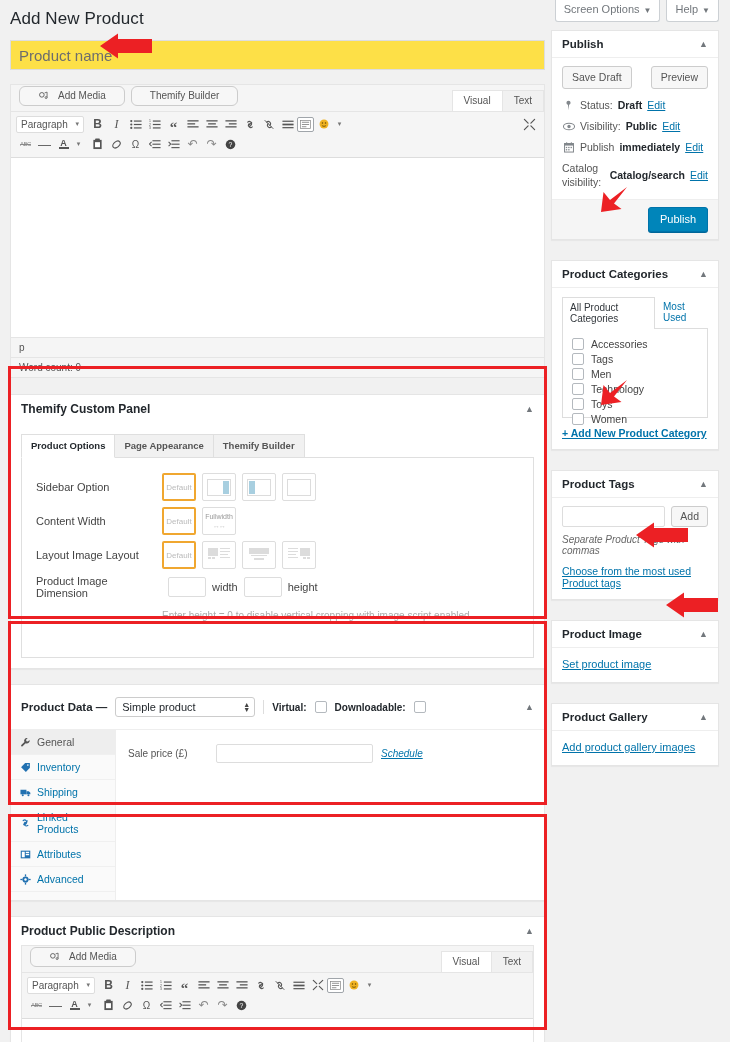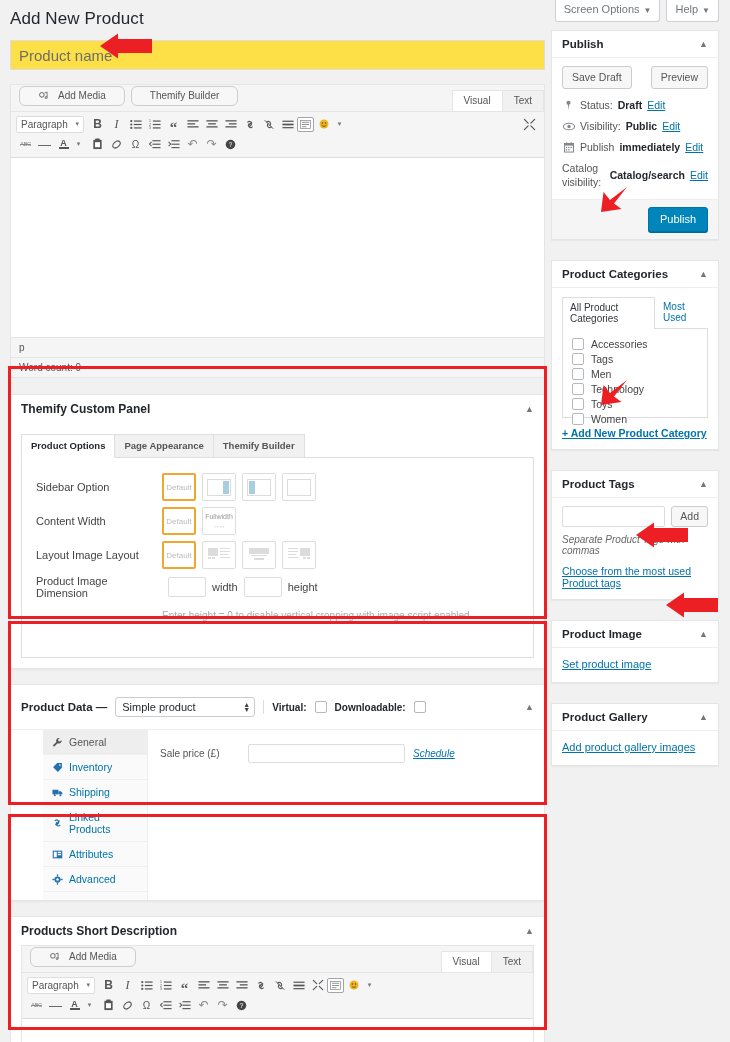--- a/index.html
+++ b/index.html
@@ -140,21 +140,21 @@
     font-weight:normal; font-size:11px; color:#23282d; background:#fff;
     border:1px solid #ccc; border-radius:3px; padding:2px 4px 2px 6px;
     width:140px; height:20px; display:flex; align-items:center; justify-content:space-between;
   }
   .spin { display:flex; flex-direction:column; line-height:5px; font-size:7px; color:#444; }
   .pd-sep { width:1px; height:14px; background:#ddd; }
   .pd-chk-lbl { font-size:10px; font-weight:bold; color:#23282d; }
   .chk { width:12px; height:12px; border:1px solid #b4b9be; background:#fff; border-radius:2px; display:inline-block; }
   .pd-toggle { margin-left:auto; }
 
-  .pd-body { display:flex; min-height:170px;padding-left:32px; }
+  .pd-body { display:flex; min-height:170px; }
   .pd-tabs { width:105px; border-right:1px solid #eee; background:#fafafa; }
   .pd-tab {
     display:flex; align-items:center; gap:6px;
     padding:6px 8px 6px 9px; font-size:10.5px; color:#0073aa;
     border-bottom:1px solid #f0f0f0;
   }
   .pd-tab.active { background:#eee; color:#555; font-weight:normal; }
   .pd-tab .ico { width:11px; height:11px; display:inline-flex; align-items:center; justify-content:center; }
   .pd-panel { flex:1; padding:14px 12px; }
   .fld-row { display:flex; align-items:center; margin-bottom:10px; }
@@ -590,21 +590,21 @@
             <span class="fld-link">Schedule</span>
           </div>
         </div>
       </div>
     </div>
 
     <div style="height:3px"></div>
 
     <div class="postbox">
       <div class="pb-head noborder">
-        <span>Products Short Description</span>
+        <span>Product Public Description</span>
         <span class="toggle-ind">▲</span>
       </div>
       <div style="margin:0 10px 10px 10px;border:1px solid #e5e5e5">
         <div class="media-bar">
           <div class="btn-sm">
             <svg width="11" height="11" viewBox="0 0 20 20">
                 <circle cx="7" cy="7" r="4.2" fill="none" stroke="#555" stroke-width="1.6"></circle>
                 <path d="M12 3.5 L16.5 2 L16.5 12 M16.5 12 a1.8 1.8 0 1 1 -1.8 -1.8 a1.8 1.8 0 0 1 1.8 1.8z" fill="none" stroke="#555" stroke-width="1.4"></path>
               </svg>
             <span>Add Media</span>

